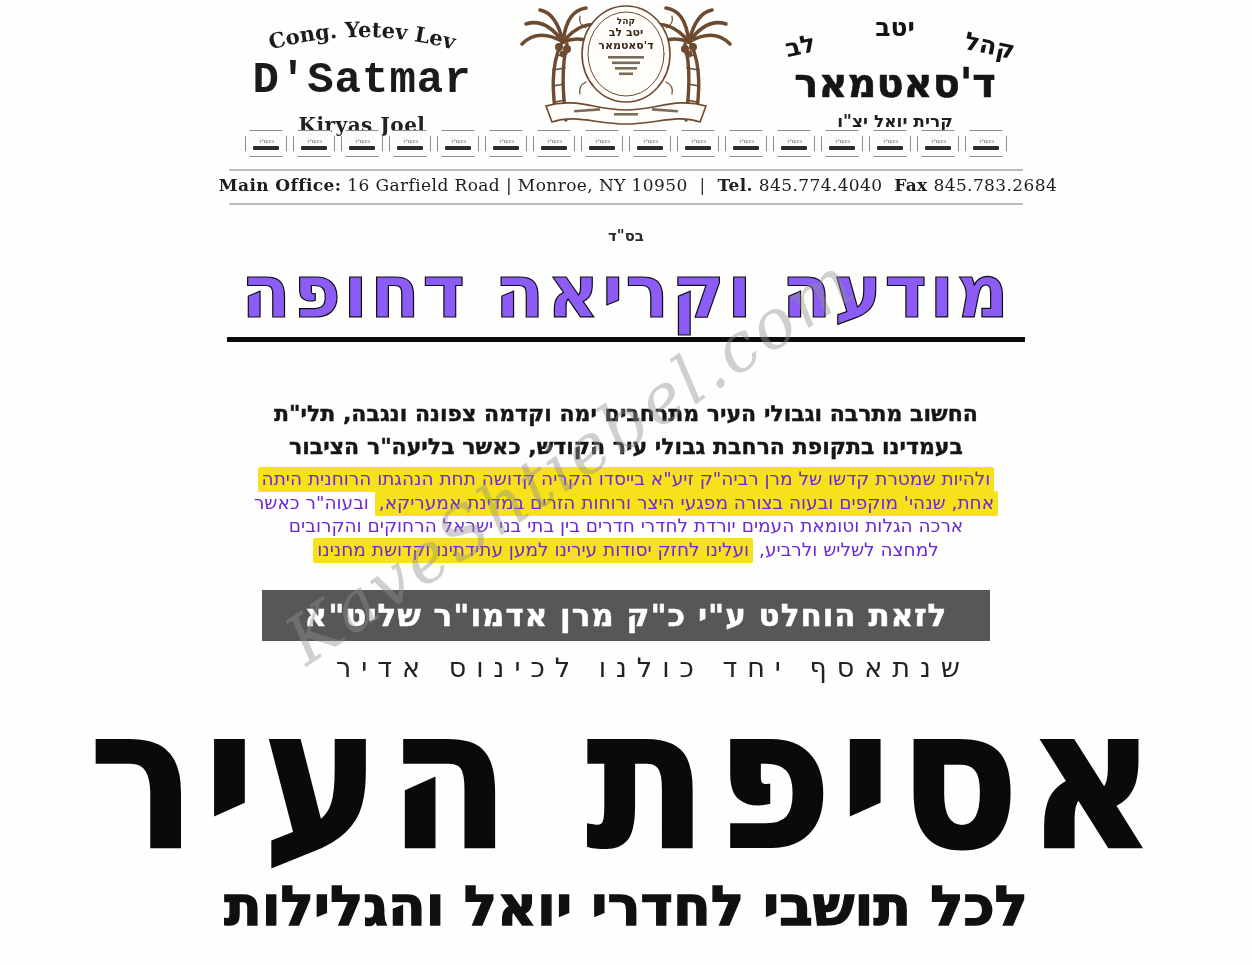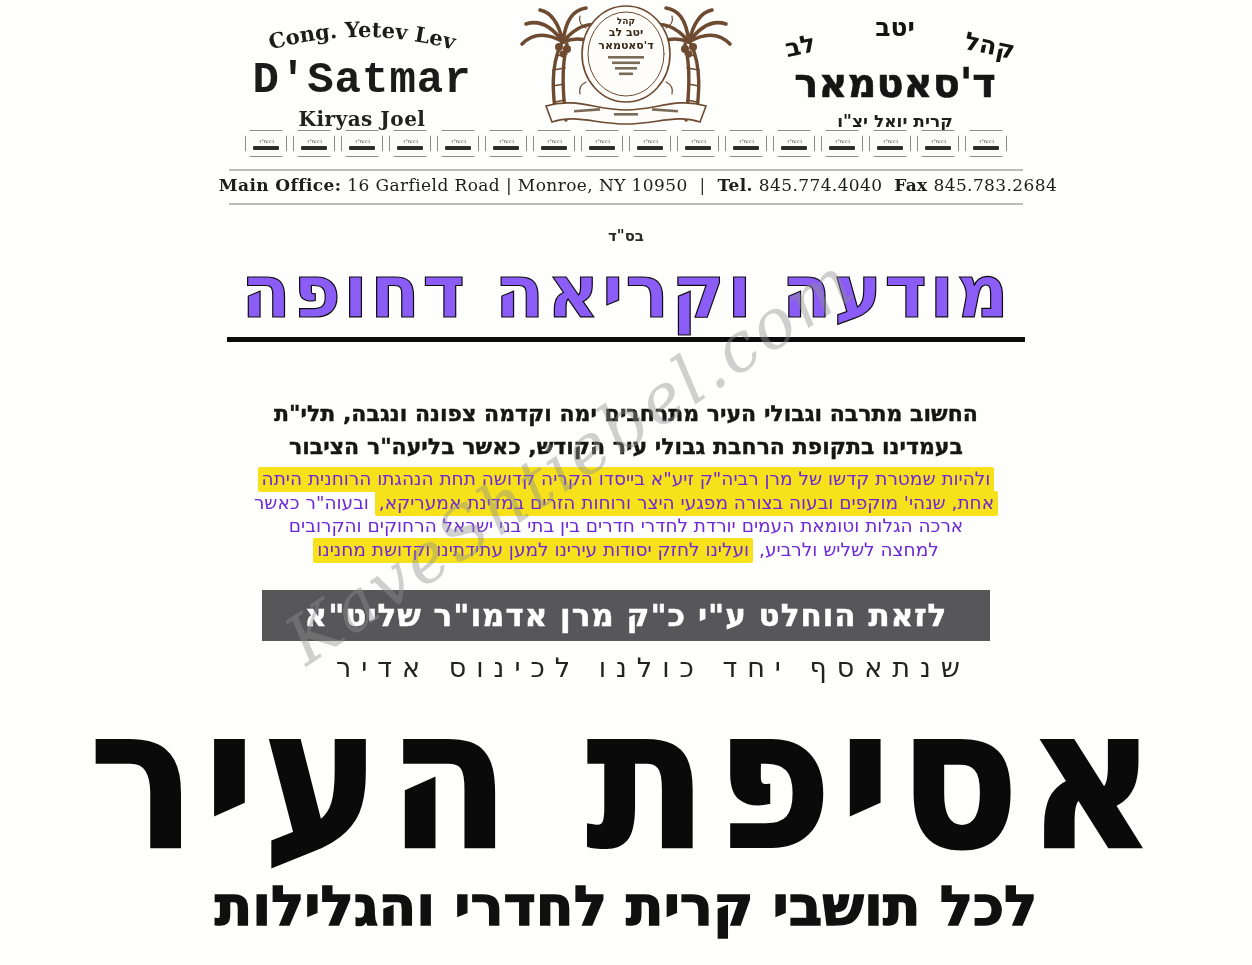--- a/index.html
+++ b/index.html
@@ -4,21 +4,21 @@
 <style>
   html,body{margin:0;padding:0;background:#ffffff;}
   #page{position:relative;width:1252px;height:965px;background:#fefefd;overflow:hidden;
         font-family:"DejaVu Sans",sans-serif;color:#191919;}
 
   
   .lh-en{position:absolute;left:226px;top:14px;width:272px;text-align:center;}
   .lh-en .lh-name{font-family:Liberation Mono, monospace;font-size:44px;font-weight:bold;
                   letter-spacing:1px;margin-top:-9px;color:#1b1b1b;}
   .lh-en .lh-loc{font-family:"DejaVu Serif",serif;font-size:20px;font-weight:bold;
-                 letter-spacing:.5px;margin-top:2px;color:#222;}
+                 letter-spacing:.5px;margin-top:8px;color:#222;}
   .lh-he{position:absolute;left:762px;top:12px;width:266px;text-align:center;direction:rtl;}
   .lh-he .lh-name{font-size:40px;font-weight:bold;margin-top:-6px;color:#151515;
                   -webkit-text-stroke:.6px #151515;}
   .lh-he .lh-loc{font-size:17px;font-weight:bold;margin-top:5px;color:#1e1e1e;}
   .crest{position:absolute;left:516px;top:2px;}
 
   
   .badge-row{position:absolute;top:130px;left:50%;transform:translateX(-50%);
              display:flex;gap:6px;}
   .badge{width:40px;height:25px;border:1.4px solid #8b8b8b;background:#fcfcfa;
@@ -257,16 +257,16 @@
   </div>
 
   <div class="banner">
     <span>לזאת הוחלט ע"י כ"ק מרן אדמו"ר שליט"א</span>
   </div>
 
   <div class="subline">שנתאסף יחד כולנו לכינוס אדיר</div>
 
   <div class="display-title">אסיפת העיר</div>
 
-  <div class="bottom-line">לכל תושבי קרית לחדרי והגלילות</div>
+  <div class="bottom-line">לכל תושבי לחדרי יואל והגלילות</div>
 
   <div class="watermark">KaveShtiebel.com</div>
 </div>
 
 </body></html>

